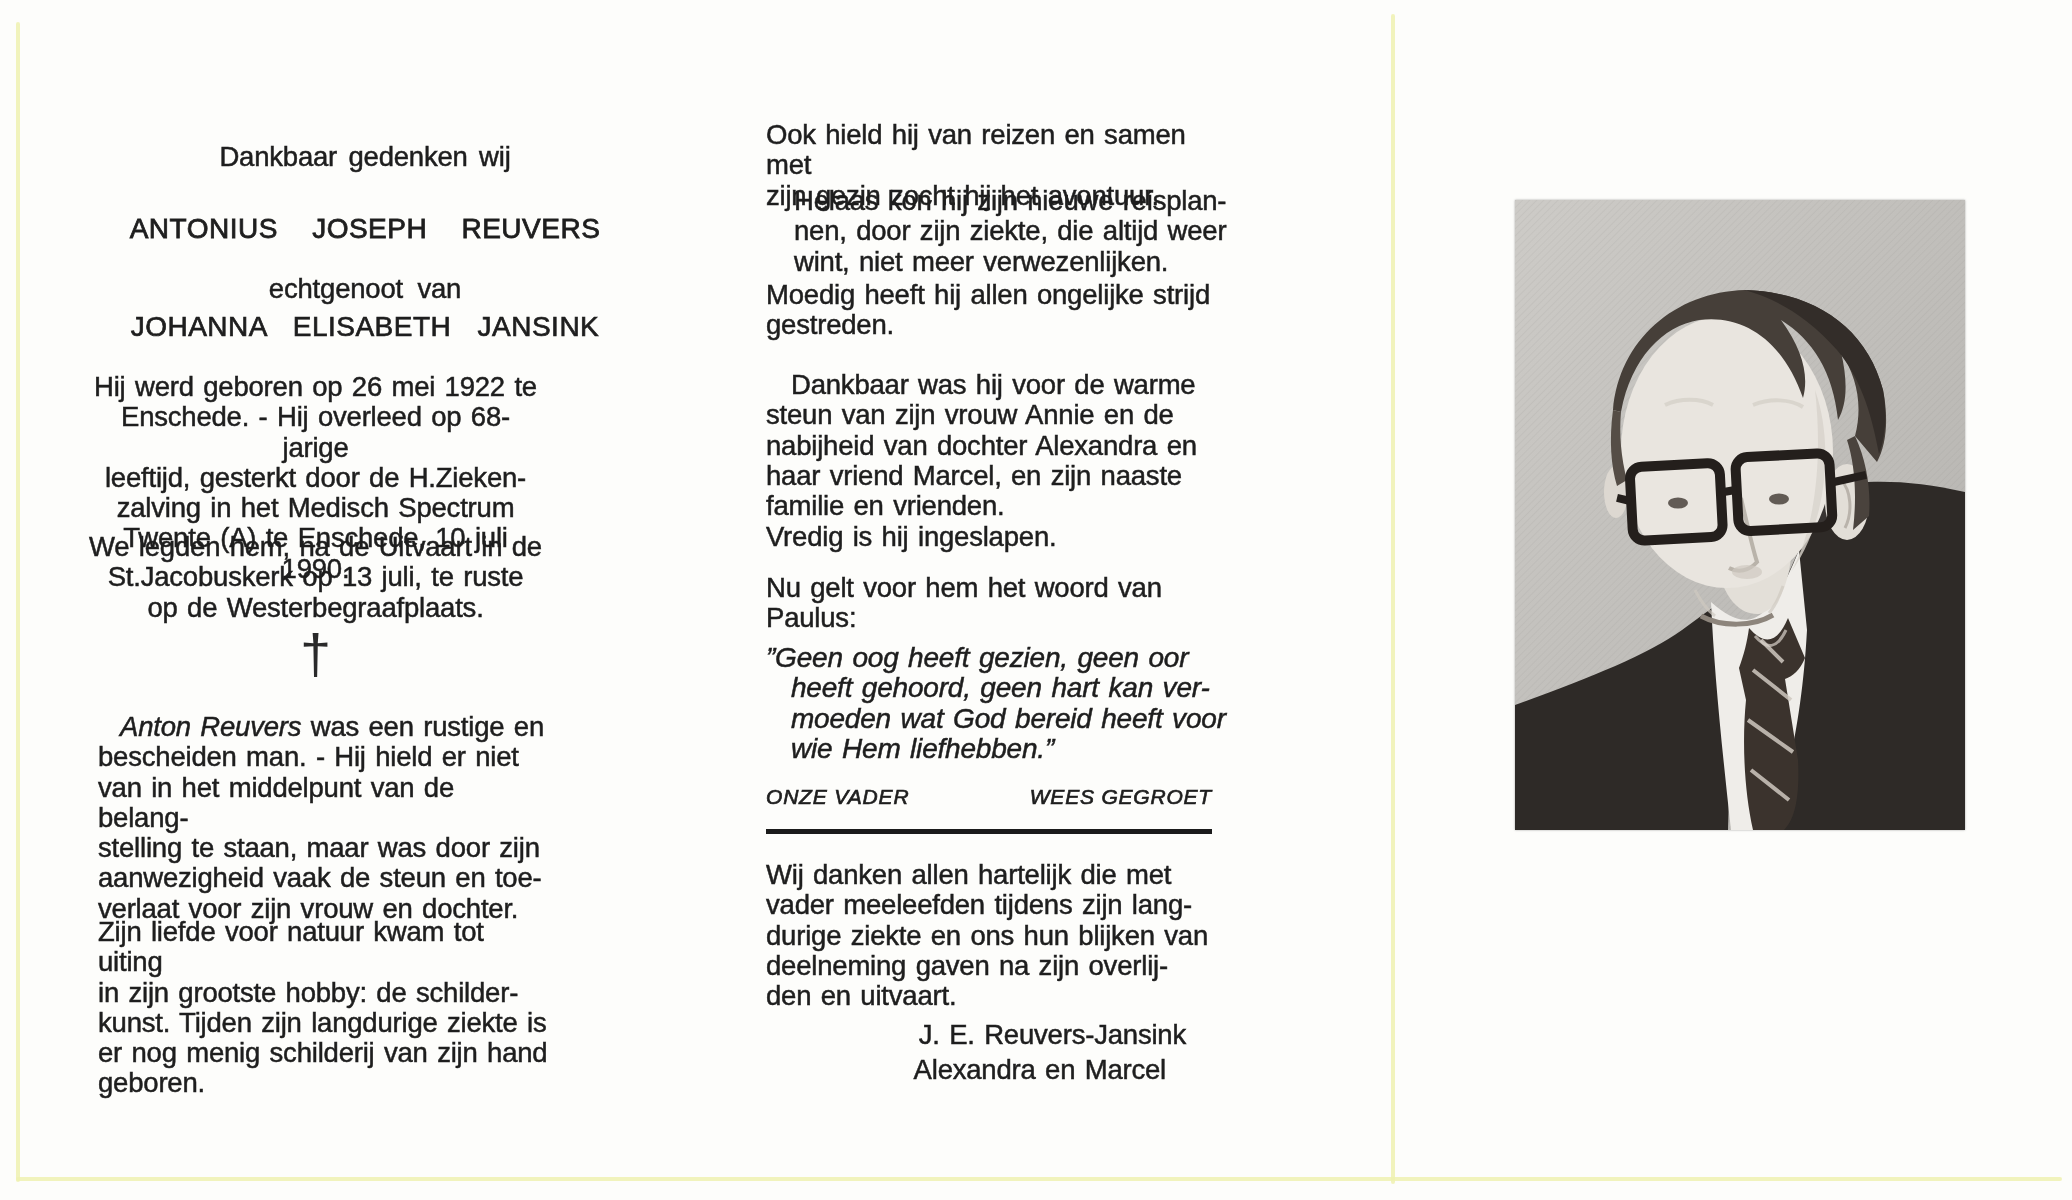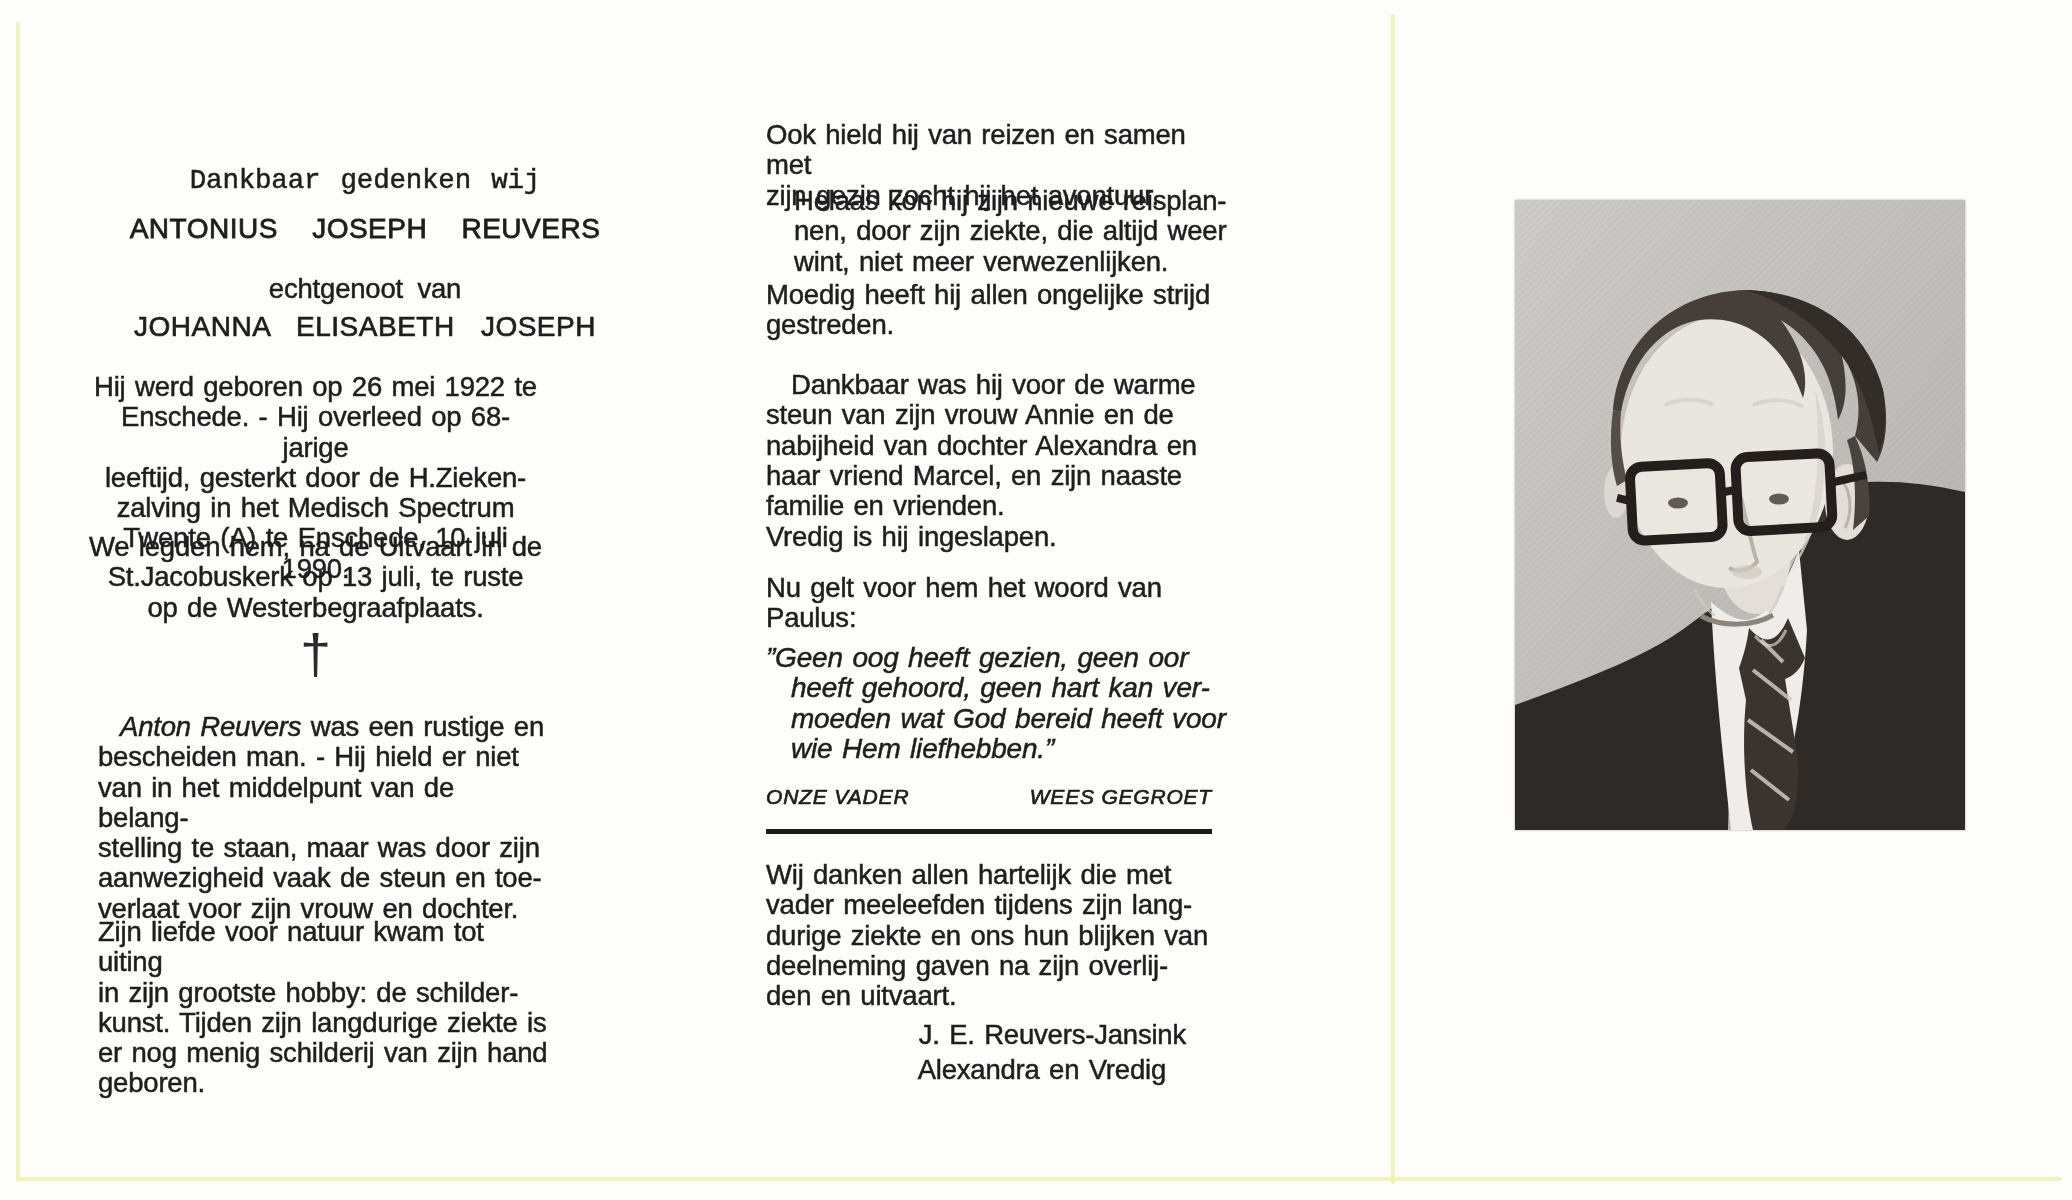--- a/index.html
+++ b/index.html
@@ -16,21 +16,21 @@
   .it{font-style:italic;}
 
   
   .edge-v,.edge-h{position:absolute;background:#eff1b0;opacity:.85;border-radius:2px;}
   .edge-left{left:16px;top:22px;width:4px;height:1160px;}
   .edge-mid{left:1391px;top:14px;width:4px;height:1170px;}
   .edge-bottom{left:16px;top:1177px;width:2046px;height:4px;}
 
   
   .lc{font-size:27.5px;line-height:30.3px;letter-spacing:-0.2px;word-spacing:2px;}
-  .lc-intro{left:75px;top:166px;width:580px;word-spacing:4px;font-family:Liberation Mono, monospace;}
+  .lc-intro{left:75px;top:142px;width:580px;word-spacing:4px;}
   .lc-name{left:60px;top:210px;width:610px;font-size:28px;line-height:38px;letter-spacing:.5px;word-spacing:26px;-webkit-text-stroke:.8px #1e1e1e;}
   .lc-rel{left:75px;top:274px;width:580px;word-spacing:7px;}
   .lc-spouse{left:60px;top:311px;width:610px;font-size:28px;letter-spacing:.5px;word-spacing:18px;-webkit-text-stroke:.7px #1e1e1e;}
   .lc-birth{left:88px;top:372px;width:455px;}
   .lc-burial{left:88px;top:532px;width:455px;text-align:center;}
   .lc-cross{left:88px;top:624px;width:455px;font-size:56px;line-height:60px;color:#2a2a2a;}
   .lc-para1{left:98px;top:712px;width:452px;text-indent:22px;}
   .lc-para1 .rest{text-indent:0;}
   .lc-para2{left:98px;top:917px;width:452px;}
 
@@ -59,21 +59,21 @@
 
 <div id="stage">
 
   <div class="edge-v edge-left"></div>
   <div class="edge-v edge-mid"></div>
   <div class="edge-h edge-bottom"></div>
 
   <div class="abs ink lc lc-intro ctr">Dankbaar gedenken wij</div>
   <div class="abs ink lc-name ctr">ANTONIUS JOSEPH REUVERS</div>
   <div class="abs ink lc lc-rel ctr">echtgenoot van</div>
-  <div class="abs ink lc-spouse ctr">JOHANNA ELISABETH JOSEPH</div>
+  <div class="abs ink lc-spouse ctr">JOHANNA ELISABETH JANSINK</div>
   <div class="abs ink lc lc-birth ctr lines">Hij werd geboren op 26 mei 1922 te
 Enschede. - Hij overleed op 68-jarige
 leeftijd, gesterkt door de H.Zieken-
 zalving in het Medisch Spectrum
 Twente (A) te Enschede, 10 juli 1990.</div>
   <div class="abs ink lc lc-burial ctr lines">We legden hem, na de Uitvaart in de
 St.Jacobuskerk op 13 juli, te ruste
 op de Westerbegraafplaats.</div>
   <div class="abs lc-cross ctr">†</div>
   <div class="abs ink lc lc-para1 lines"><span class="it">Anton Reuvers</span><span> was een rustige en</span>
@@ -111,21 +111,21 @@
     <span>ONZE VADER</span>
     <span>WEES GEGROET</span>
   </div>
   <div class="abs mc-rule"></div>
   <div class="abs ink mc mc-thanks lines">Wij danken allen hartelijk die met
 vader meeleefden tijdens zijn lang-
 durige ziekte en ons hun blijken van
 deelneming gaven na zijn overlij-
 den en uitvaart.</div>
   <div class="abs ink mc mc-sig1">J. E. Reuvers-Jansink</div>
-  <div class="abs ink mc mc-sig2">Alexandra en Vredig</div>
+  <div class="abs ink mc mc-sig2">Alexandra en Marcel</div>
 
   <div class="abs photo" role="img" aria-label="Black-and-white halftone portrait of a balding man with dark-rimmed glasses, dark suit, white shirt and patterned tie">
     <svg viewBox="0 0 450 630" preserveAspectRatio="none">
       <defs>
         <linearGradient id="bgGrad" x1="0" y1="0" x2="1" y2="1">
           <stop offset="0" stop-color="#cdcbc7"></stop>
           <stop offset="1" stop-color="#b4b2ae"></stop>
         </linearGradient>
         <pattern id="ht" width="5" height="5" patternUnits="userSpaceOnUse" patternTransform="rotate(45)">
           <line x1="0" y1="0" x2="0" y2="5" stroke="#8d8b87" stroke-width="1.1"></line>

